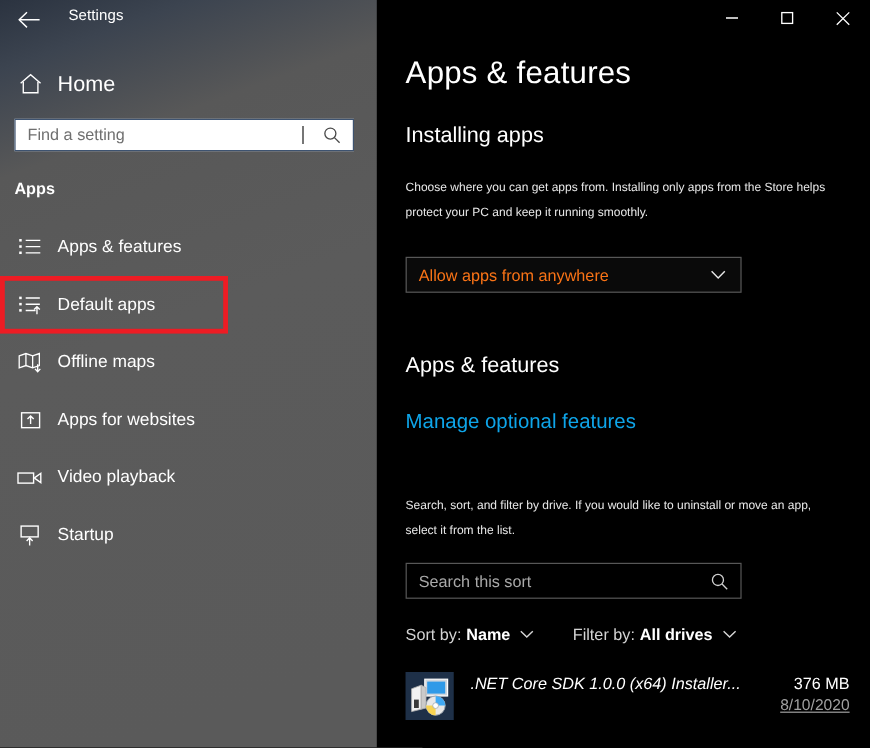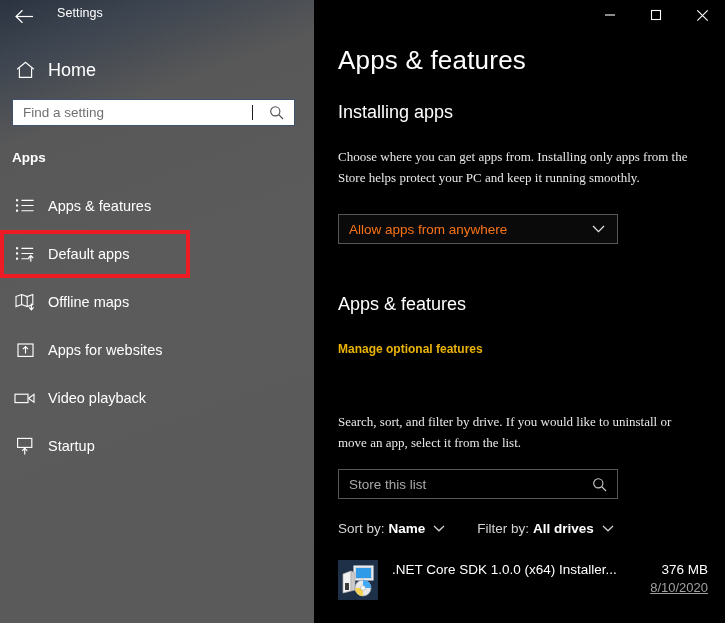--- a/index.html
+++ b/index.html
@@ -193,24 +193,23 @@
     color: #ffffff;
     font-weight: normal;
   }
   #installing-head { top: 102px; }
   #appsfeat-head  { top: 294px; }
 
   .body-text {
     position: absolute;
     left: 24px;
     width: 356px;
-    font-size: 13px;
+    font-size: 10px;
     line-height: 21px;
     color: #e8e8e8;
-    font-family: Liberation Serif, serif;
   }
   #install-desc { top: 146px; }
   #list-desc   { top: 411px; width: 352px; }
 
   .combo {
     position: absolute;
     left: 24px; top: 214px;
     width: 280px;
     height: 30px;
     border: 1px solid #575757;
@@ -228,24 +227,23 @@
   .combo-chev {
     margin-right: 12px;
     color: #e6e6e6;
     display: flex;
     align-items: center;
   }
 
   .link {
     position: absolute;
     left: 24px;
-    font-size: 12px;
-    color: #eab308;
+    font-size: 17px;
+    color: #0ea5e9;
     cursor: pointer;
-    font-weight: bold;
   }
   #link-optional { top: 342px; }
   #link-aliases  { top: 382px; }
 
   .list-search {
     position: absolute;
     left: 24px; top: 469px;
     width: 280px;
     height: 30px;
     border: 1px solid #575757;
@@ -304,20 +302,21 @@
     display: flex;
     justify-content: space-between;
     margin-left: 14px;
     margin-top: 4px;
   }
   .app-name {
     font-size: 13.5px;
     color: #ffffff;
     white-space: nowrap;
     overflow: hidden;
+    font-style: italic;
   }
   .app-meta {
     text-align: right;
     white-space: nowrap;
     margin-left: 8px;
   }
   .app-size { font-size: 13.5px; color: #ffffff; display: block; }
   .app-date { font-size: 13px; color: #a0a0a0; display: block; margin-top: 3px; text-decoration: underline; }
 </style>
 </head>
@@ -465,21 +464,21 @@
       </span>
     </div>
 
     <div class="sub-head" id="appsfeat-head">Apps &amp; features</div>
 
     <div class="link" id="link-optional">Manage optional features</div>
 
     <div class="body-text" id="list-desc">Search, sort, and filter by drive. If you would like to uninstall or move an app, select it from the list.</div>
 
     <div class="list-search">
-      <span class="ph">Store this list</span>
+      <span class="ph">Search this sort</span>
       <span class="list-mag">
         <svg width="15" height="15" viewBox="0 0 15 15" fill="none">
           <circle cx="6.3" cy="6.3" r="4.6" stroke="#d0d0d0" stroke-width="1.1"></circle>
           <path d="M9.7 9.7 L14 14" stroke="#d0d0d0" stroke-width="1.1"></path>
         </svg>
       </span>
     </div>
 
     <div class="sortrow">
       <span class="sortctl">

